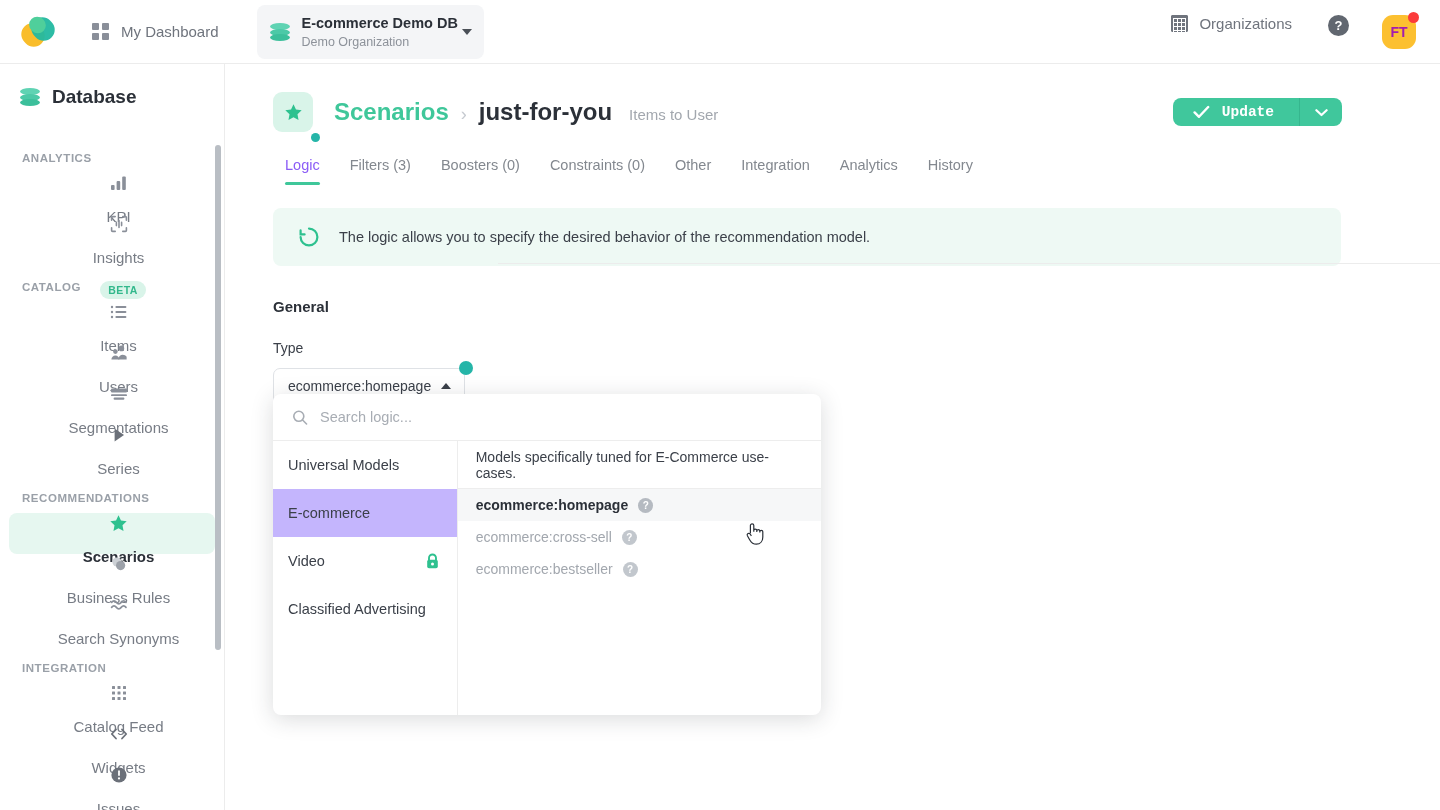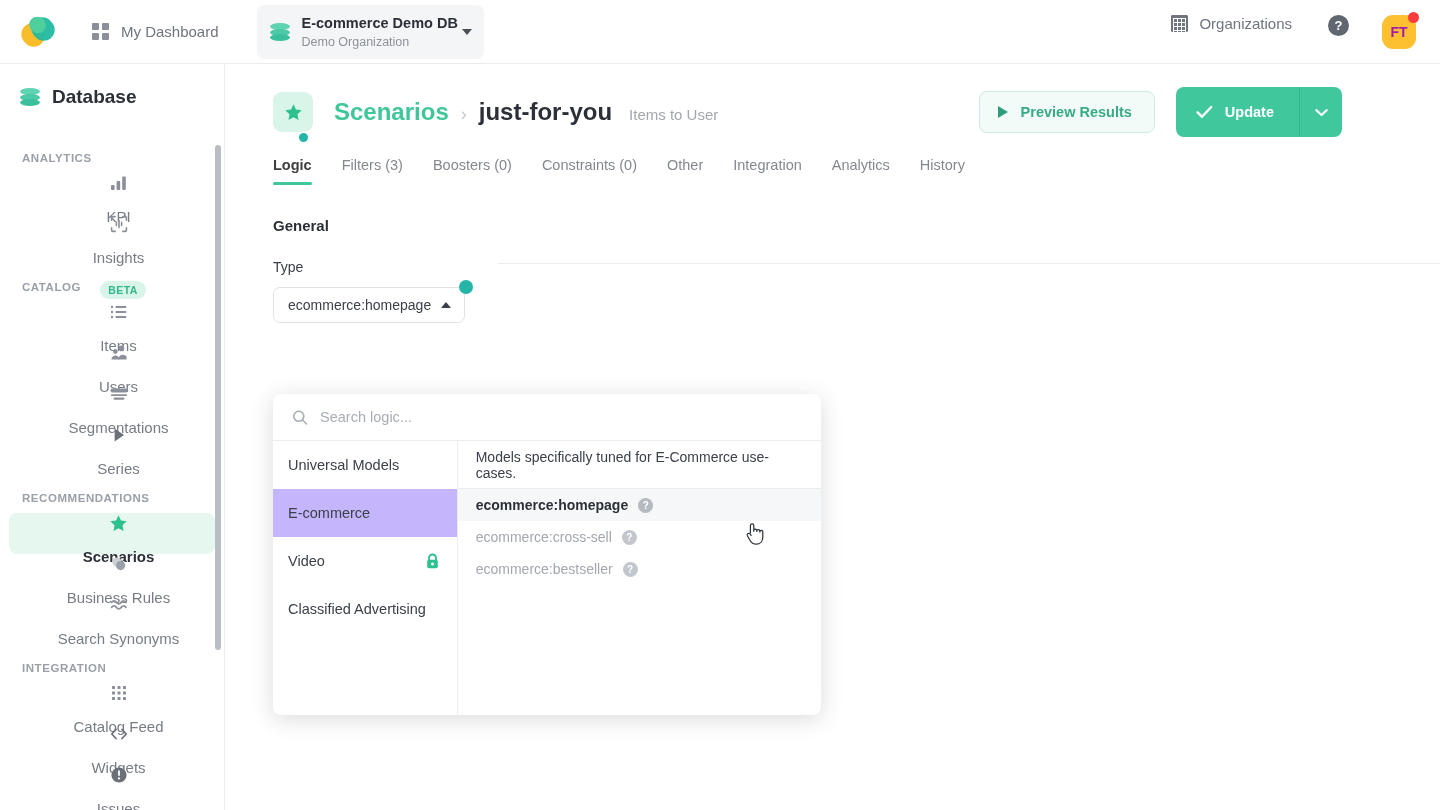--- a/index.html
+++ b/index.html
@@ -124,36 +124,36 @@
   .crumb-sub { font-size: 15px; color: #a2a7ae; margin-left: 5px; }
 
   .head-actions { margin-left: auto; display: flex; align-items: center; gap: 21px; padding-right: 98px; }
   .btn-preview {
     height: 42px; padding: 0 22px 0 18px; border-radius: 8px;
     border: 1px solid #cdebdf; background: #f3fbf8; color: #36ab86;
     font-size: 14.5px; font-weight: bold; display: flex; align-items: center;
     gap: 13px; cursor: pointer;
   }
   .tri-right { width: 0; height: 0; border-top: 6px solid transparent; border-bottom: 6px solid transparent; border-left: 10px solid #2f9e7c; }
-  .btn-update-group { display: flex; height: 50px; border-radius: 8px; overflow: hidden; cursor: pointer; }
+  .btn-update-group { display: flex; height: 28px; border-radius: 8px; overflow: hidden; cursor: pointer; font-family: Liberation Mono, monospace; }
   .btn-update {
     background: #40c79c; color: #fff; font-size: 14.5px; font-weight: bold;
     padding: 0 25px 0 20px; display: flex; align-items: center; gap: 12px;
     border-right: 1px solid #36b68e;
   }
   .btn-update-caret { background: #40c79c; width: 42px; display: flex; align-items: center; justify-content: center; }
 
   
   .tabs { position: relative; margin: 21px 0 0 48px; display: flex; align-items: flex-end; gap: 0; }
   .tab {
     font-size: 14.5px; color: #83888f; padding: 0 15px 12px 15px; cursor: pointer;
     position: relative; white-space: nowrap;
   }
   .tab:first-child { padding-left: 0; }
-  .tab.active { color: #404040; font-weight: bold; }
+  .tab.active { color: #8b5cf6; font-weight: normal; margin-left: 12px; }
   .tab.active::after {
     content: ""; position: absolute; left: 0; right: 15px; bottom: 0; height: 3px;
     background: #3fc79a; border-radius: 2px;
   }
   .tab-dot {
     position: absolute; top: -24px; left: 26px; width: 9px; height: 9px;
     border-radius: 50%; background: #25b5a8;
   }
   .tabs-rule { position: absolute; left: 273px; right: 0; top: 199px; height: 1px; background: #ececec; }
 
@@ -435,24 +435,20 @@
           </svg>
       </div>
       <div class="crumbs">
         <span class="crumb-link">Scenarios</span>
         <span class="crumb-sep">›</span>
         <span class="crumb-current">just-for-you</span>
         <span class="crumb-sub">Items to User</span>
       </div>
 
       <div class="head-actions">
-        <div class="btn-preview">
-          <span class="tri-right"></span>
-          <span>Preview Results</span>
-        </div>
         <div class="btn-update-group">
           <div class="btn-update">
             <svg width="17" height="14" viewBox="0 0 17 14" fill="none" stroke="#fff" stroke-width="2.4" stroke-linecap="round" stroke-linejoin="round">
                 <path d="M1.6 7.4 6 11.8 15.2 2"></path>
               </svg>
             <span>Update</span>
           </div>
           <div class="btn-update-caret">
             <svg width="13" height="9" viewBox="0 0 13 9" fill="none" stroke="#fff" stroke-width="2.2" stroke-linecap="round" stroke-linejoin="round">
                 <path d="M1.4 2.2 6.5 7 11.6 2.2"></path>
@@ -470,20 +466,27 @@
       <div class="tab"><span>Filters (3)</span></div>
       <div class="tab"><span>Boosters (0)</span></div>
       <div class="tab"><span>Constraints (0)</span></div>
       <div class="tab"><span>Other</span></div>
       <div class="tab"><span>Integration</span></div>
       <div class="tab"><span>Analytics</span></div>
       <div class="tab"><span>History</span></div>
     </div>
     <div class="tabs-rule"></div>
 
+    <div class="banner">
+      <svg width="22" height="22" viewBox="0 0 22 22" fill="none" stroke="#2ec18f" stroke-width="2.2" stroke-linecap="round">
+        <path d="M11 2.6a8.4 8.4 0 1 1-8.4 8.4"></path>
+          <path d="M2.6 4.4v4h4"></path>
+      </svg>
+      <span class="banner-text">The logic allows you to specify the desired behavior of the recommendation model.</span>
+    </div>
 
     <div class="section-title">General</div>
     <div class="field-label">Type</div>
 
     <div class="select-wrap">
       <div class="select-box">
         <span class="select-value">ecommerce:homepage</span>
         <span class="caret-up"></span>
       </div>
       <span class="select-dot"></span>

